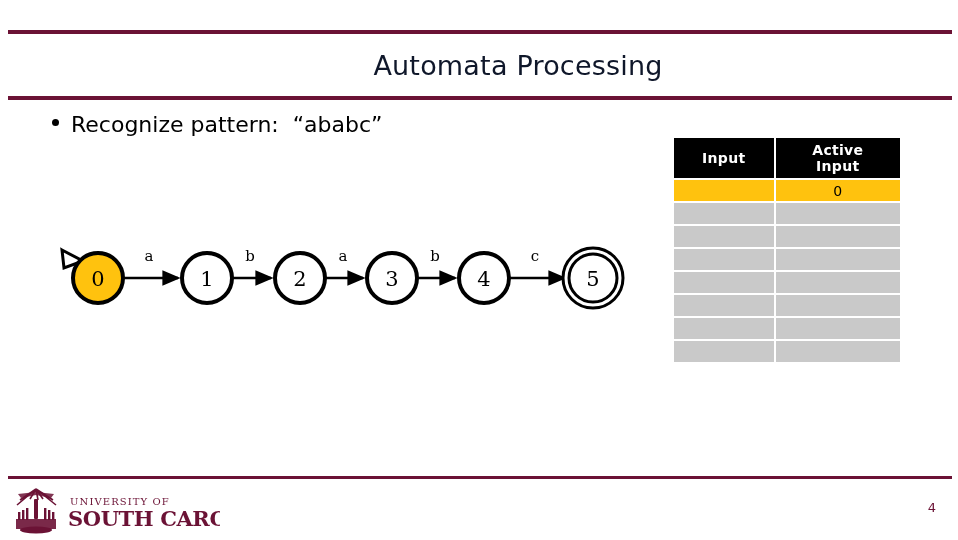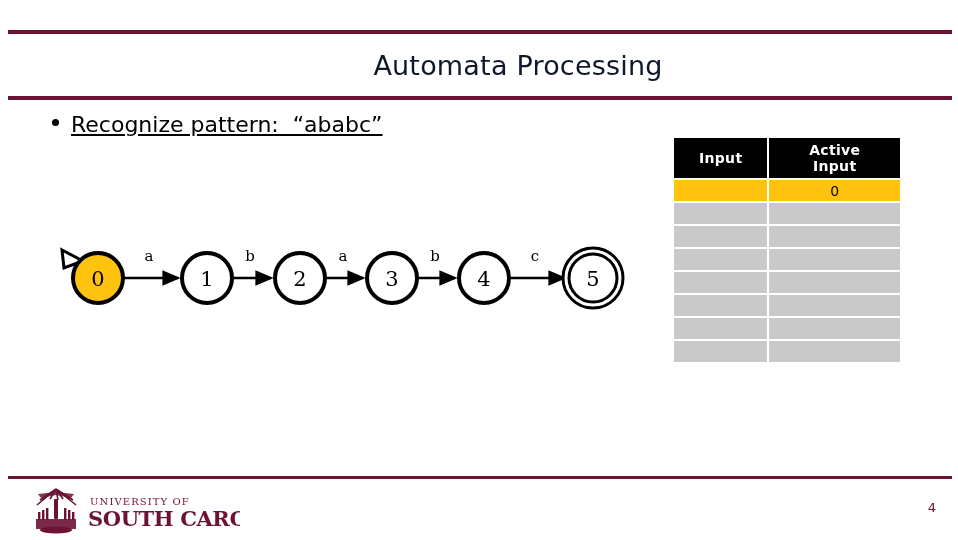--- a/index.html
+++ b/index.html
@@ -49,21 +49,20 @@
 
   
   .bullet-row {
     position: absolute;
     top: 112px;
     left: 52px;
     display: flex;
     align-items: baseline;
     gap: 12px;
     font-size: 22px;
-    text-decoration: underline;
   }
   .bullet-dot {
     width: 7px;
     height: 7px;
     border-radius: 50%;
     background: #000;
     display: inline-block;
     position: relative;
     top: -6px;
     flex: 0 0 auto;
@@ -87,40 +86,40 @@
     width: 230px;
     border-collapse: separate;
     border-spacing: 2px;
     font-family: "DejaVu Sans", sans-serif;
   }
   .states-table th {
     background: #000000;
     color: #ffffff;
     font-size: 14px;
     font-weight: bold;
-    padding: 4px 18px;
+    padding: 4px 24px;
     text-align: center;
     letter-spacing: 0.3px;
   }
   .states-table th.col-input  { width: 74px; }
   .states-table th.col-active { width: 146px; }
   .states-table td {
     height: 21px;
     font-size: 14px;
     text-align: center;
     vertical-align: middle;
     padding: 0;
   }
   tr.row-active td { background: #ffc20e; }
   tr.row-empty  td { background: #c9c9c9; }
 
   
   .logo {
     position: absolute;
-    left: 28px;
+    left: 8px;
     top: 486px;
     width: 212px;
     height: 48px;
   }
   .page-number {
     position: absolute;
     right: 22px;
     top: 500px;
     font-size: 13px;
     color: #6b1235;

